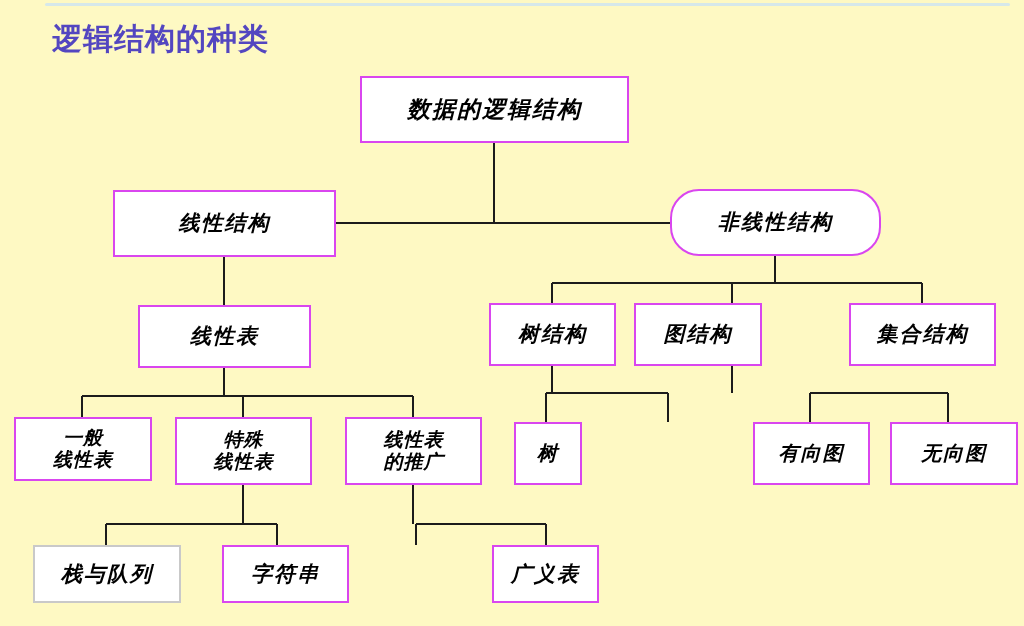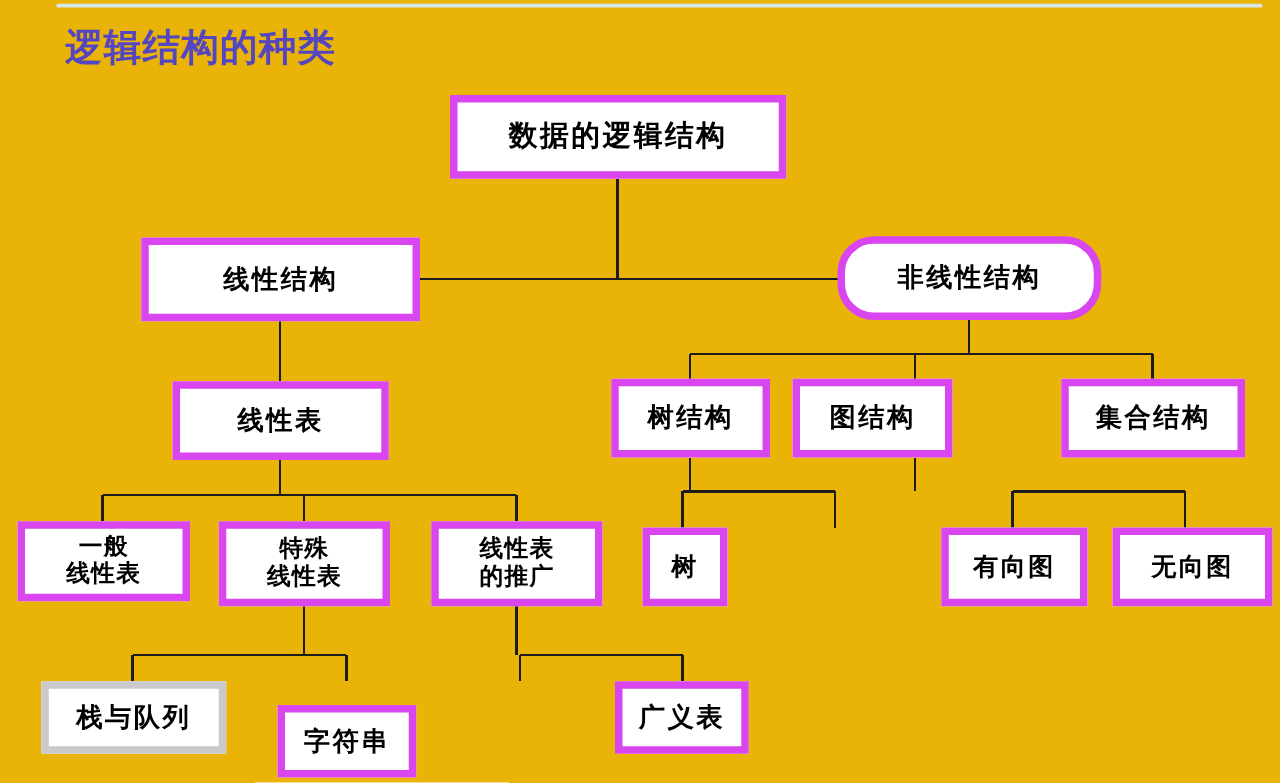--- a/index.html
+++ b/index.html
@@ -8,21 +8,21 @@
     padding: 0;
     background: #ffffff;
   }
   body {
     font-family: "DejaVu Sans", "Liberation Sans", sans-serif;
   }
   #slide {
     position: relative;
     width: 1024px;
     height: 626px;
-    background: #eab308;
+    background: #fef9c3;
     overflow: hidden;
   }
   
   #top-rule {
     position: absolute;
     left: 45px;
     top: 3px;
     width: 965px;
     height: 3px;
     background: #d6e8ea;
@@ -53,32 +53,33 @@
     left: 0;
     top: 0;
     width: 1024px;
     height: 626px;
     pointer-events: none;
   }
   .node {
     position: absolute;
     box-sizing: border-box;
     background: #ffffff;
-    border: 6px solid #d946ef;
+    border: 2px solid #d946ef;
     display: flex;
     flex-direction: column;
     align-items: center;
     justify-content: center;
     text-align: center;
     color: #000000;
     font-weight: bold;
     font-family: "DejaVu Sans", "Liberation Sans", sans-serif;
     line-height: 1.15;
     letter-spacing: 2px;
     z-index: 2;
+    font-style: italic;
   }
   .node.light {
     border-color: #c9c9c9;
   }
   .node .line2 {
     display: block;
   }
   .n-root      { font-size: 23px; }
   .n-l2        { font-size: 21px; }
   .n-l3        { font-size: 21px; }
@@ -192,21 +193,21 @@
     </div>
 
     <div class="node n-l4" style="left:890px; top:422px; width:128px; height:63px;">
       <span>无向图</span>
     </div>
 
     <div class="node n-l5 light" style="left:33px; top:545px; width:148px; height:58px;">
       <span>栈与队列</span>
     </div>
 
-    <div class="node n-l5" style="left:222px; top:564px; width:111px; height:58px;">
+    <div class="node n-l5" style="left:222px; top:545px; width:127px; height:58px;">
       <span>字符串</span>
     </div>
 
 
     <div class="node n-l5" style="left:492px; top:545px; width:107px; height:58px;">
       <span>广义表</span>
     </div>
 
   </div>
 </div>

